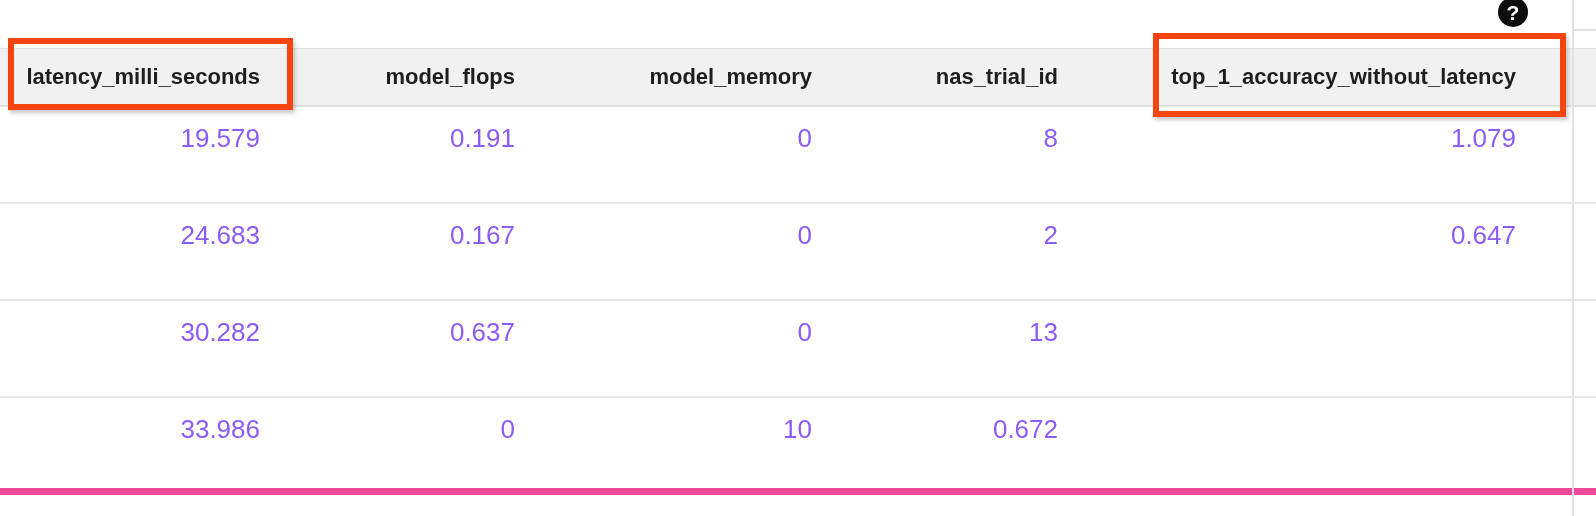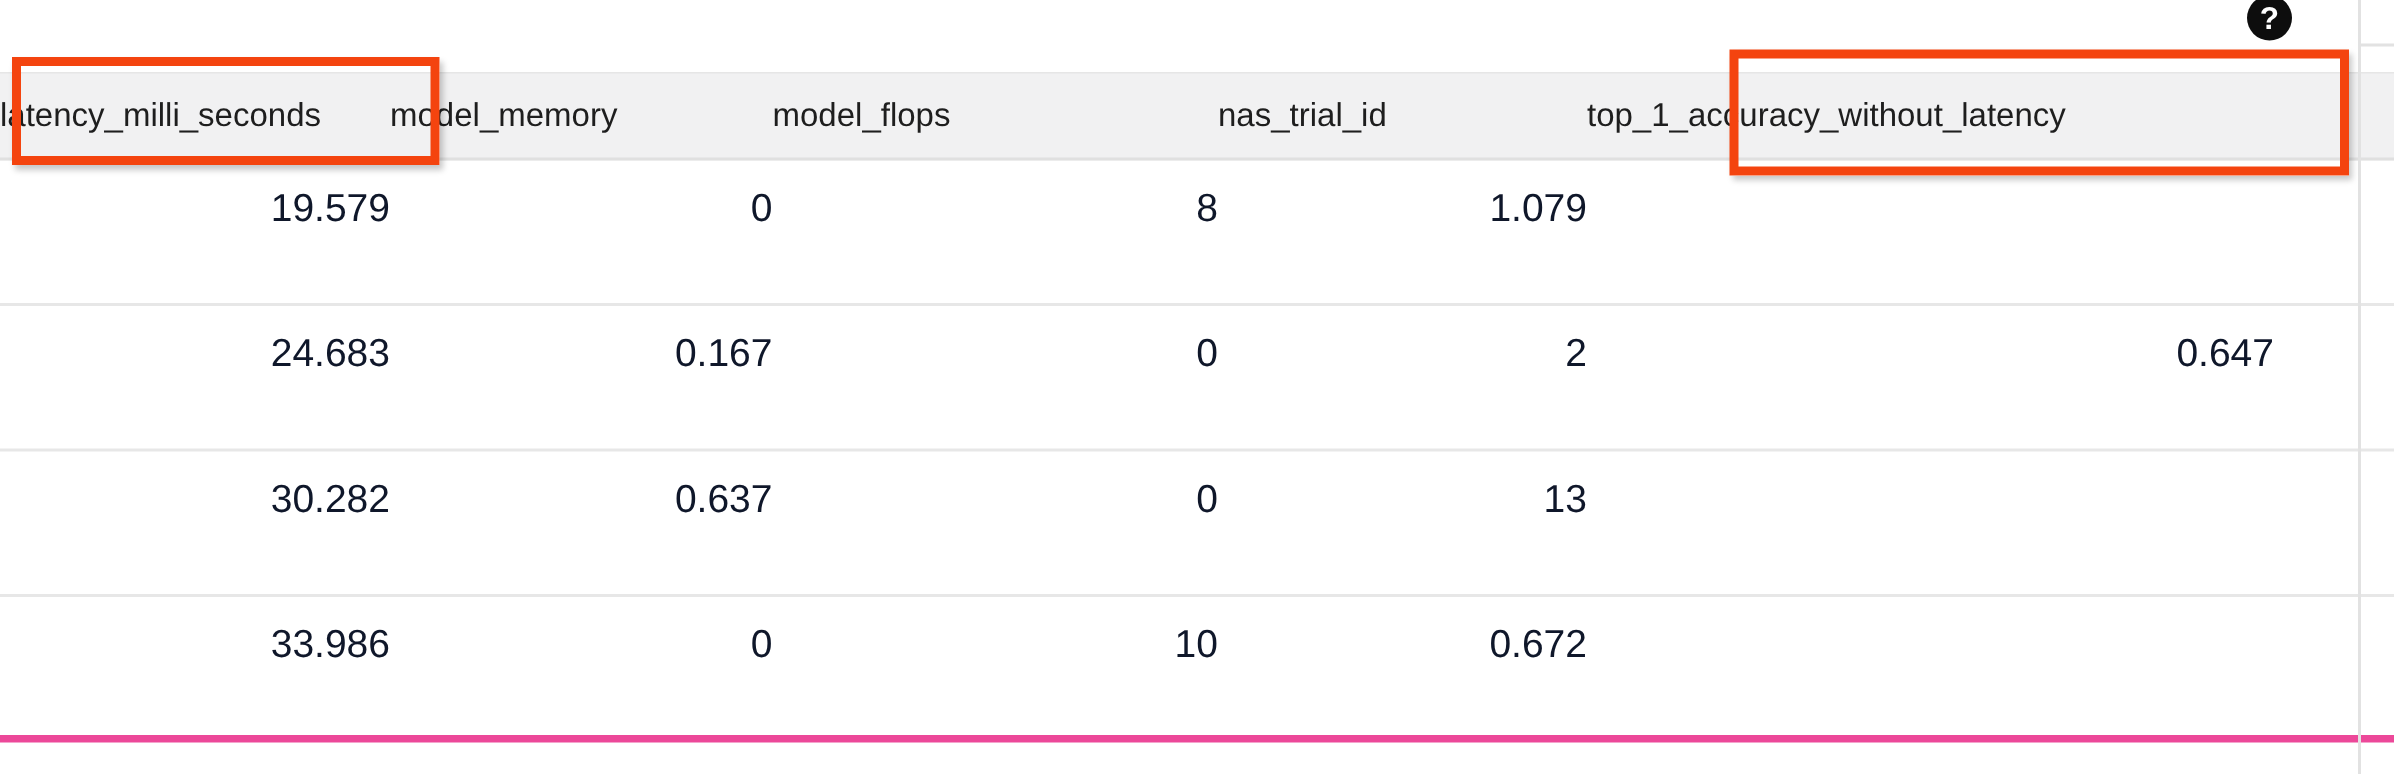--- a/index.html
+++ b/index.html
@@ -20,39 +20,40 @@
   .header-band {
     position: absolute;
     top: 48px; left: 0;
     width: 1596px; height: 59px;
     background: #f1f1f2;
     border-top: 1px solid #e6e6e6;
     border-bottom: 2px solid #e0e0e0;
     box-sizing: border-box;
   }
   .header-cell {
-    font-weight: normal;
+    text-align: right;
+    font-weight: bold;
     font-size: 22px;
     color: #1e1e1e;
     line-height: 56px;
     white-space: nowrap;
     cursor: pointer;
   }
   
   .rows { position: absolute; top: 107px; left: 0; width: 1596px; }
   .data-row {
     height: 97px;
     border-bottom: 2px solid #e7e7e7;
     box-sizing: border-box;
   }
-  .data-row.last { border-bottom: 5px solid #ec4899; }
+  .data-row.last { border-bottom: 7px solid #ec4899; }
   .cell {
     text-align: right;
     font-size: 26px;
-    color: #0f172a;
+    color: #8b5cf6;
     padding-top: 16px;
     white-space: nowrap;
   }
   
   .vline {
     position: absolute;
     left: 1572px; top: 0;
     width: 2px; height: 516px;
     background: #e2e2e2;
   }
@@ -93,31 +94,32 @@
 <body>
 
 <div class="screen">
 
   <div class="help">?</div>
 
   <div class="top-right-edge"></div>
 
   <div class="header-band grid-row">
     <div class="header-cell">latency_milli_seconds</div>
+    <div class="header-cell">model_flops</div>
     <div class="header-cell">model_memory</div>
-    <div class="header-cell">model_flops</div>
     <div class="header-cell">nas_trial_id</div>
     <div class="header-cell">top_1_accuracy_without_latency</div>
     <div class="header-cell"></div>
   </div>
 
   <div class="rows">
 
     <div class="data-row grid-row">
       <div class="cell">19.579</div>
+      <div class="cell">0.191</div>
       <div class="cell">0</div>
       <div class="cell">8</div>
       <div class="cell">1.079</div>
       <div class="cell"></div>
     </div>
 
     <div class="data-row grid-row">
       <div class="cell">24.683</div>
       <div class="cell">0.167</div>
       <div class="cell">0</div>

